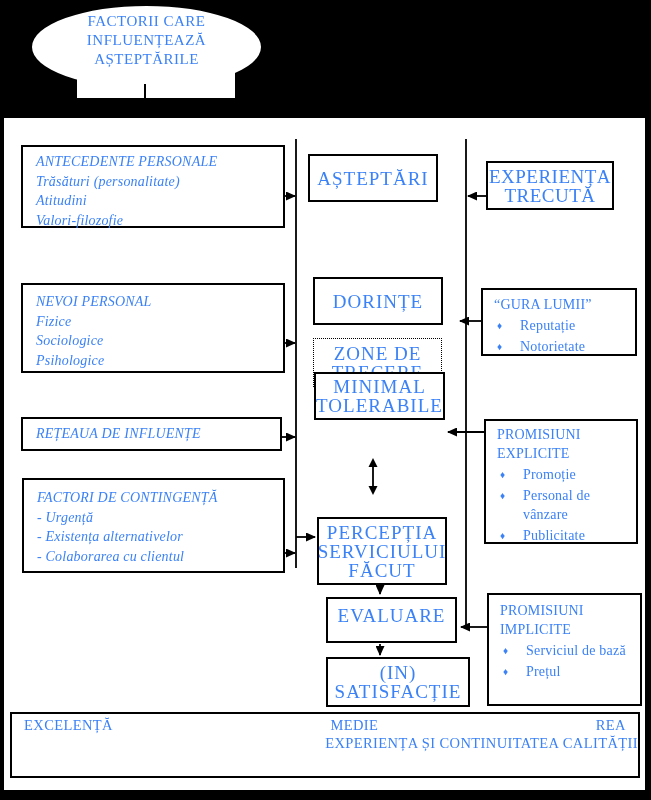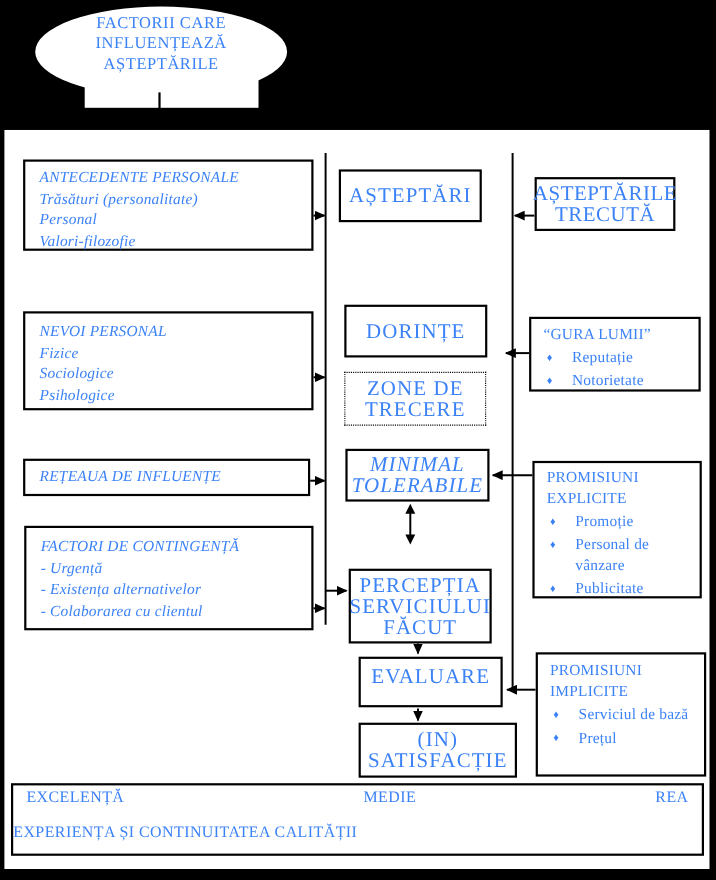--- a/index.html
+++ b/index.html
@@ -28,21 +28,21 @@
            border:2px solid #000;border-radius:50%;box-sizing:border-box;z-index:1;}
   #ellipse-patch{position:absolute;left:77px;top:72px;width:158px;height:26px;background:#fff;z-index:2;}
   #ellipse-tick{position:absolute;left:144px;top:84px;width:2px;height:15px;background:#000;z-index:3;}
   #ellipse-text{position:absolute;left:38px;top:12px;width:217px;z-index:3;text-align:center;
                 font-size:15px;line-height:19px;letter-spacing:.5px;}
 
   
   #scalebox{position:absolute;left:10px;top:712px;width:630px;height:66px;background:#fff;
             border:2px solid #000;box-sizing:border-box;}
   #scale-row{display:flex;justify-content:space-between;padding:3px 12px 0 12px;font-size:14.5px;letter-spacing:.4px;}
-  #scale-title{text-align:left;margin-top:15px;font-size:14.5px;letter-spacing:.4px;}
+  #scale-title{text-align:right;margin-top:1px;font-size:14.5px;letter-spacing:.4px;}
 </style>
 </head>
 <body>
 
 <div id="stage">
 
   <div id="page"></div>
 
   <div id="topband"></div>
   <div id="ellipse"></div>
@@ -81,21 +81,21 @@
 
       <line x1="26" y1="741" x2="636" y2="741"></line>
       <polygon points="35,736.5 35,745.5 24,741" stroke="none"></polygon>
       <polygon points="627,736.5 627,745.5 638,741" stroke="none"></polygon>
     </g>
   </svg>
 
   <div class="box leftbox" style="left:21px;top:145px;width:264px;height:83px;">
     <div class="btitle">ANTECEDENTE PERSONALE</div>
     <div>Trăsături (personalitate)</div>
-    <div>Personal</div>
+    <div>Atitudini</div>
     <div>Valori-filozofie</div>
   </div>
 
   <div class="box leftbox" style="left:21px;top:283px;width:264px;height:90px;padding-top:7px;">
     <div class="btitle">NEVOI PERSONAL</div>
     <div>Fizice</div>
     <div>Sociologice</div>
     <div>Psihologice</div>
   </div>
 
@@ -115,38 +115,38 @@
   </div>
 
   <div class="box centerbox" style="left:313px;top:277px;width:130px;height:48px;">
     <span>DORINȚE</span>
   </div>
 
   <div class="box dotted centerbox" style="left:313px;top:338px;width:129px;height:49px;">
     <span>ZONE DE TRECERE</span>
   </div>
 
-  <div class="box centerbox" style="left:314px;top:408px;width:131px;height:48px;font-style:italic;">
+  <div class="box centerbox" style="left:314px;top:372px;width:131px;height:48px;">
     <span>MINIMAL TOLERABILE</span>
   </div>
 
   <div class="box centerbox" style="left:317px;top:497px;width:130px;height:68px;margin-top:20px;">
     <span>PERCEPȚIA SERVICIULUI FĂCUT</span>
   </div>
 
   <div class="box centerbox" style="left:326px;top:597px;width:131px;height:46px;align-items:flex-start;padding-top:7px;">
     <span>EVALUARE</span>
   </div>
 
   <div class="box centerbox" style="left:326px;top:657px;width:144px;height:50px;">
     <span>(IN) SATISFACȚIE</span>
   </div>
 
   <div class="box centerbox" style="left:486px;top:161px;width:128px;height:49px;letter-spacing:.5px;">
-    <span>AȘTEPTĂRILE TRECUTĂ</span>
+    <span>EXPERIENȚA TRECUTĂ</span>
   </div>
 
   <div class="box rightbox" style="left:481px;top:288px;width:156px;height:68px;padding-top:5px;">
     <div class="rtitle">“GURA LUMII”</div>
     <div class="bullet-row">
       <span class="diamond">♦</span>
       <span class="bullet-text">Reputație</span>
     </div>
     <div class="bullet-row">
       <span class="diamond">♦</span>

